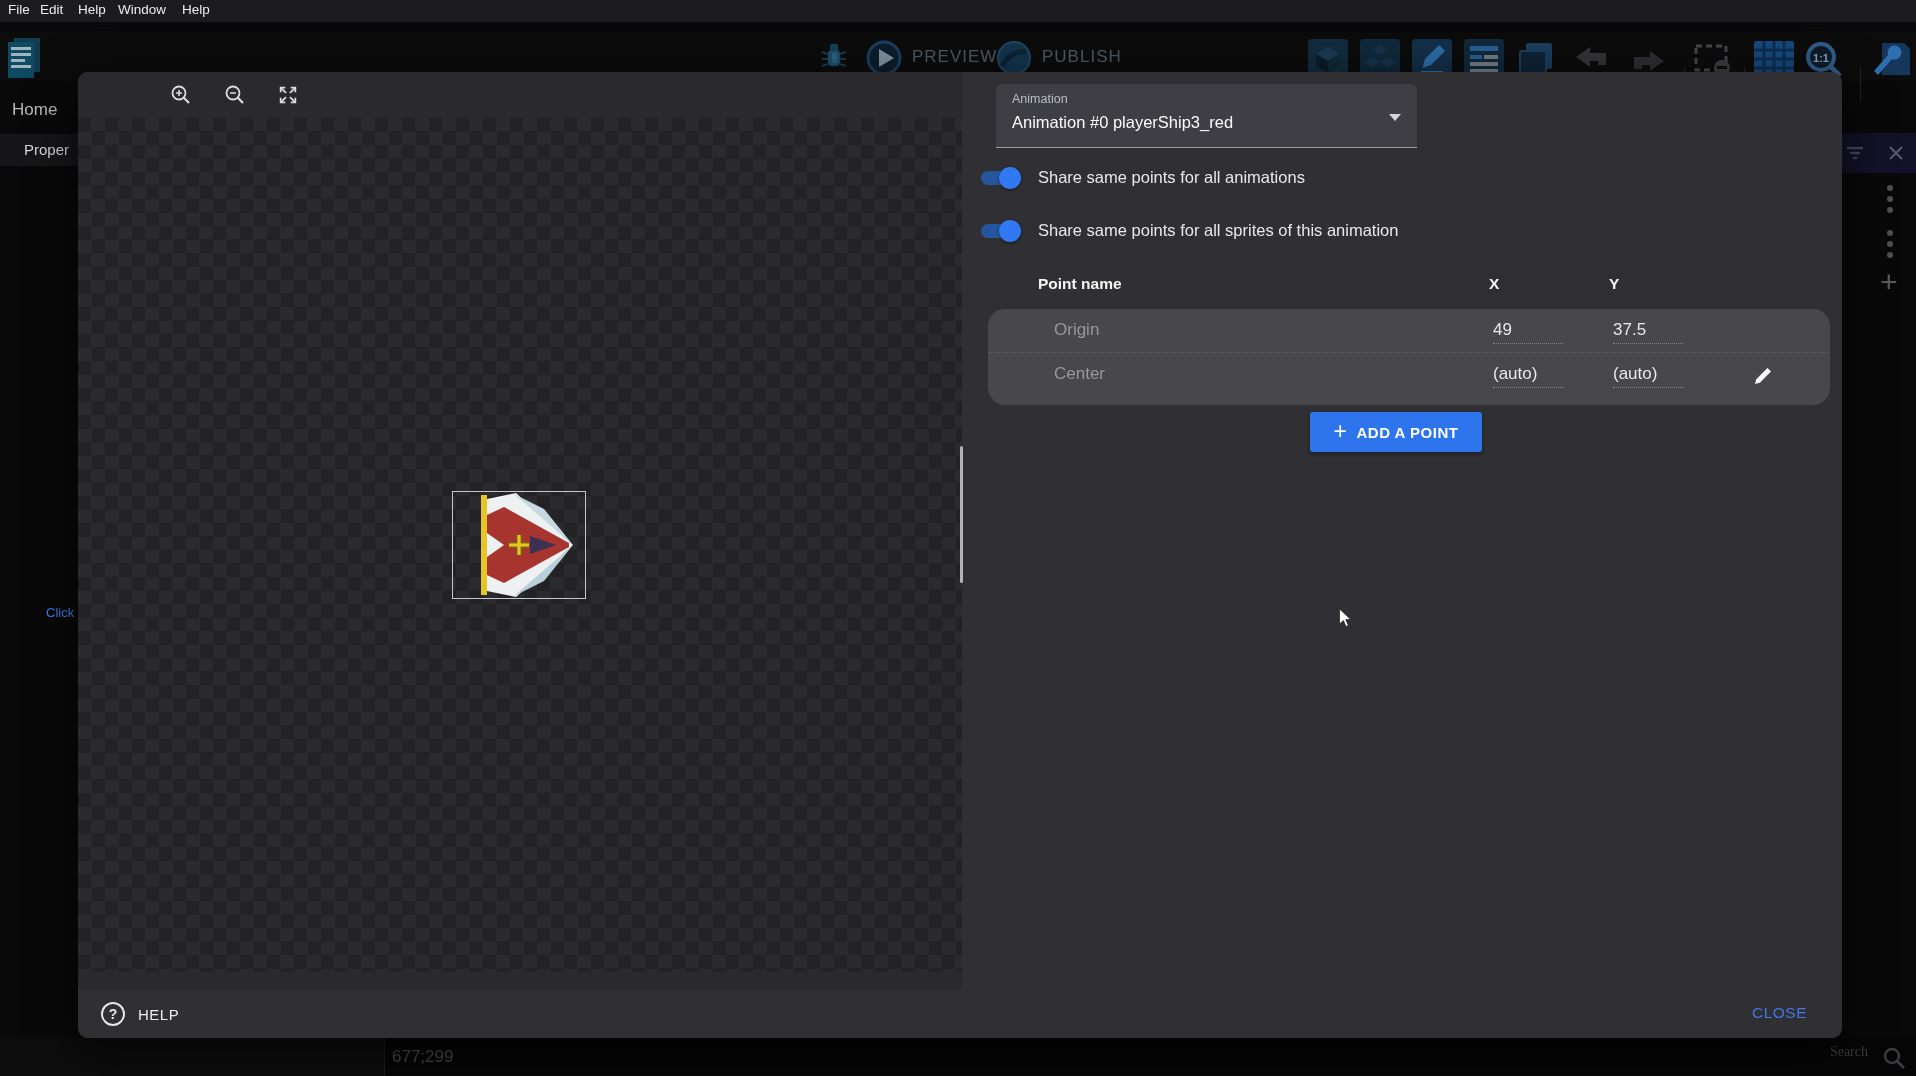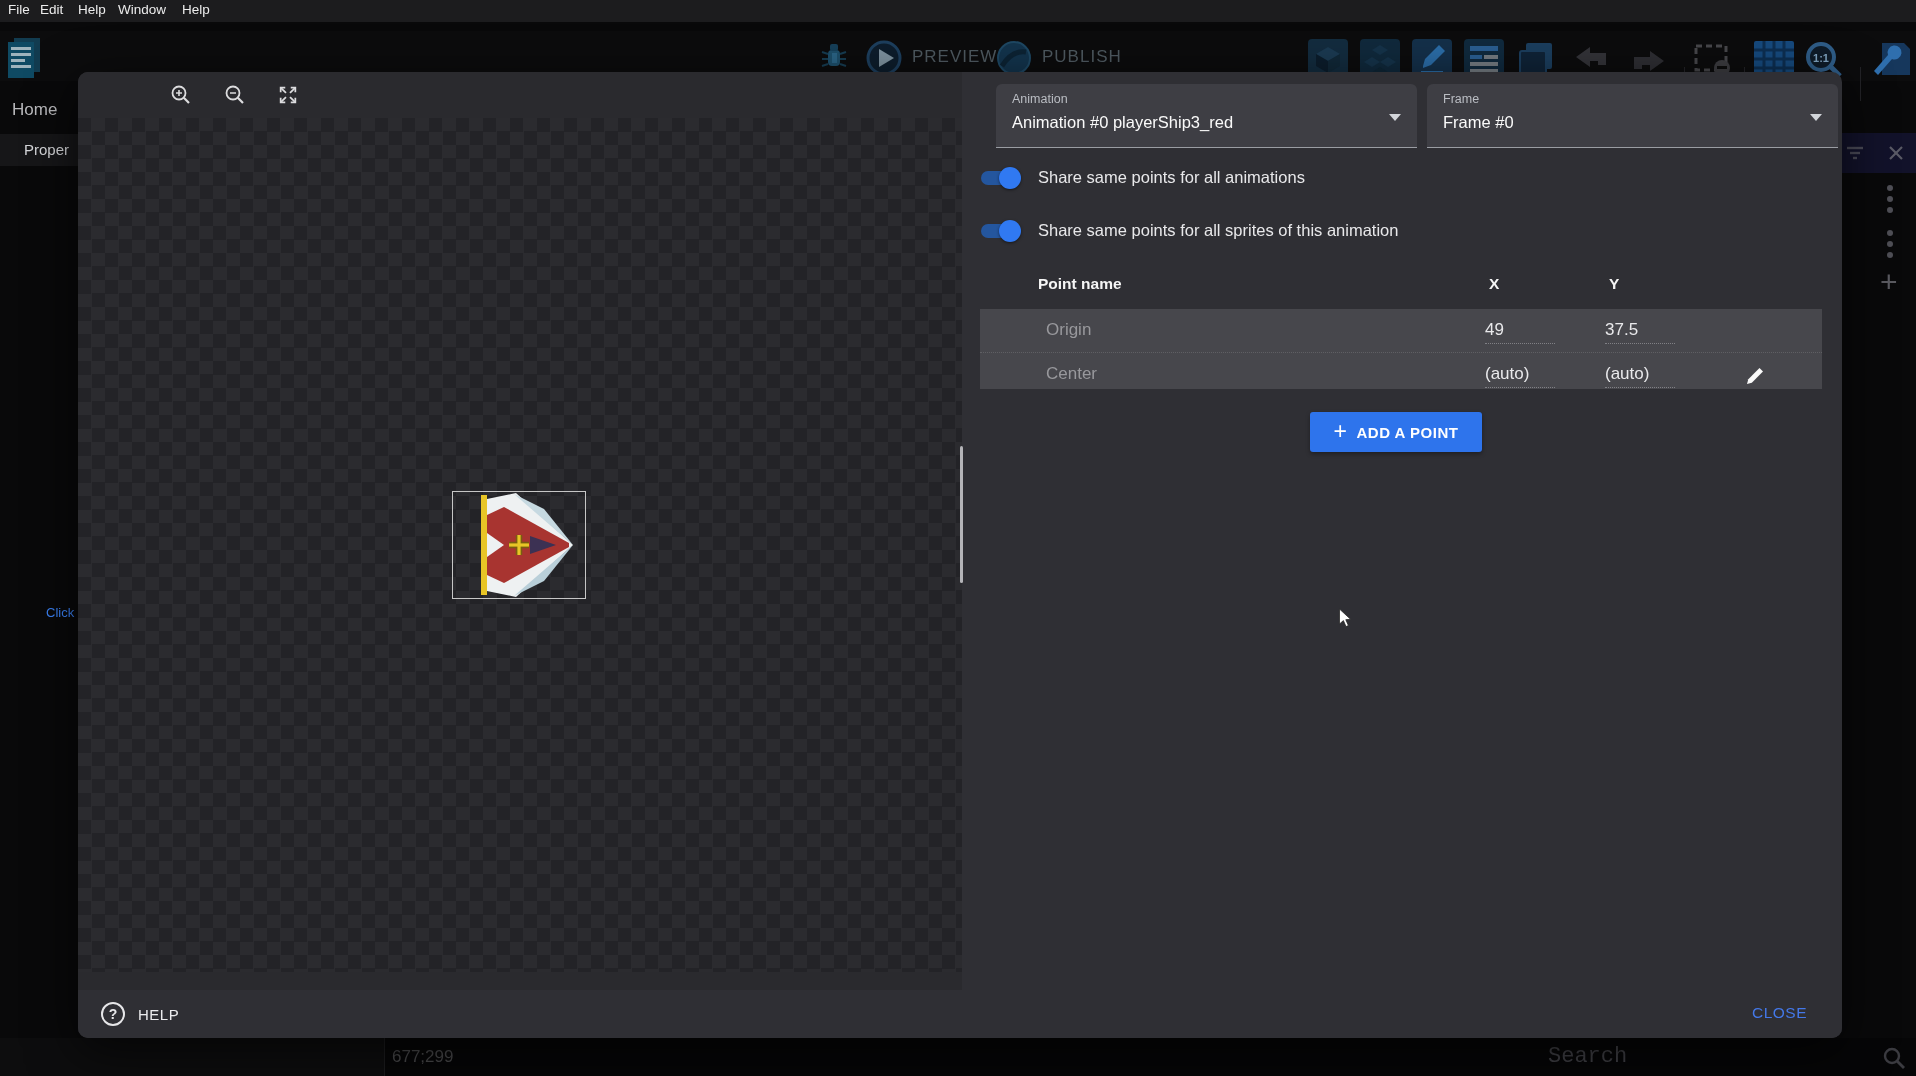--- a/index.html
+++ b/index.html
@@ -24,21 +24,21 @@
   .navy-strip { left:1842px; top:133px; width:74px; height:40px; background:#12122a; }
   .kebab { width:8px; }
   .kebab i { display:block; width:6px; height:6px; border-radius:50%; background:#4e4e55; margin:5px auto; }
   .plus-glyph { color:#5a5a60; font-size:30px; font-weight:300; }
 
   
   .bottombar { left:0; top:1038px; width:1916px; height:38px; background:#060607; }
   .bb-left { position:absolute; left:0; top:0; width:385px; height:38px; background:#0d0d0e; border-right:1px solid #1b1b1d; }
   .bb-coords { position:absolute; left:392px; top:9px; color:#474749; font-size:17px; }
   .bb-search { position:absolute; left:1548px; top:6px; width:320px; background:transparent; border:none; outline:none;
-               color:#3e3e43; font-size:22px; font-family:Liberation Mono, monospace; }
+               color:#3e3e43; font-size:14px; font-family:Liberation Serif, serif;text-align:right; }
   .bb-search::placeholder { color:#3e3e43; opacity:1; }
 
   
   .dialog { left:78px; top:72px; width:1764px; height:966px; background:#2f2f34; border-radius:10px;
             box-shadow:0 12px 50px rgba(0,0,0,.65); overflow:hidden; }
   .canvas-toolbar { left:0; top:0; width:884px; height:46px; background:#2a2a2e; }
   .ct-icon { position:absolute; top:12px; width:22px; height:22px; cursor:pointer; }
   .checker { left:0; top:46px; width:884px; height:854px; background-color:#232327;
              background-image:conic-gradient(#2b2b2f 25%, transparent 0 50%, #2b2b2f 0 75%, transparent 0);
              background-size:27px 27px; }
@@ -54,21 +54,21 @@
   .mselect .arrow { position:absolute; right:16px; top:30px; width:0; height:0;
                     border-left:6px solid transparent; border-right:6px solid transparent; border-top:7px solid #d2d5da; }
 
   .switch { position:absolute; width:46px; height:26px; cursor:pointer; }
   .switch .track { position:absolute; left:6px; top:6px; width:34px; height:14px; border-radius:7px; background:#24569e; }
   .switch .knob { position:absolute; right:0; top:2px; width:22px; height:22px; border-radius:50%; background:#3079f2;
                   box-shadow:0 1px 3px rgba(0,0,0,.5); }
   .toggle-label { position:absolute; color:#e8e8ea; font-size:16.5px; }
 
   .th { position:absolute; color:#f5f5f5; font-size:15.5px; font-weight:bold; }
-  .rows { position:absolute; left:8px; top:237px; width:842px; height:80px; background:#47474c; }
+  .rows { position:absolute; left:16px; top:237px; width:842px; height:96px; background:#47474c;border-radius:17px; }
   .prow { position:absolute; left:0; width:842px; height:44px; }
   .prow.sep { border-bottom:1px dotted #5f5f63; }
   .pname { position:absolute; left:66px; top:11px; color:#98989c; font-size:17px; }
   .pval { position:absolute; top:11px; width:70px; color:#e9e9eb; font-size:17px; border-bottom:1px dotted #808085; padding-bottom:3px; }
   .pval.x { left:505px; } .pval.y { left:625px; }
   .pencil-btn { position:absolute; left:763px; top:10px; width:24px; height:24px; cursor:pointer; }
 
   .add-btn { position:absolute; left:338px; top:340px; width:172px; height:40px; background:#2e74ec; border:none;
              border-radius:3px; color:#fff; font-size:15px; font-weight:bold; letter-spacing:.5px; cursor:pointer;
              display:flex; align-items:center; justify-content:center; gap:9px; font-family:"Liberation Sans", sans-serif;
@@ -325,25 +325,20 @@
       </svg>
     </div>
 
     <div class="abs panel">
 
       <div class="mselect" style="left:0;top:12px;width:421px">
         <span class="lab">Animation</span>
         <span class="val">Animation #0 playerShip3_red</span>
         <span class="arrow"></span>
       </div>
-      <div class="mselect" style="left:431px;top:12px;width:411px">
-        <span class="lab">Frame</span>
-        <span class="val">Frame #0</span>
-        <span class="arrow"></span>
-      </div>
 
       <div class="switch" style="left:3px;top:93px">
         <span class="track"></span>
           <span class="knob"></span>
       </div>
       <span class="toggle-label" style="left:66px;top:96px">Share same points for all animations</span>
 
       <div class="switch" style="left:3px;top:146px">
         <span class="track"></span>
           <span class="knob"></span>

